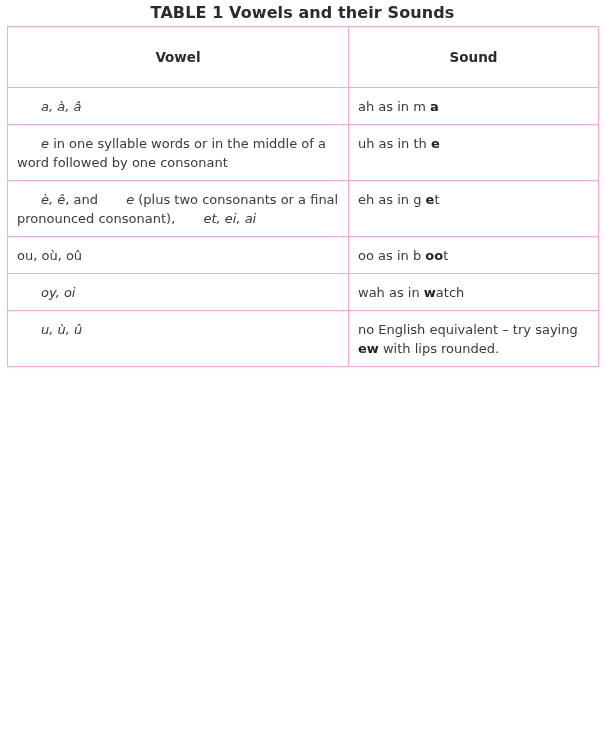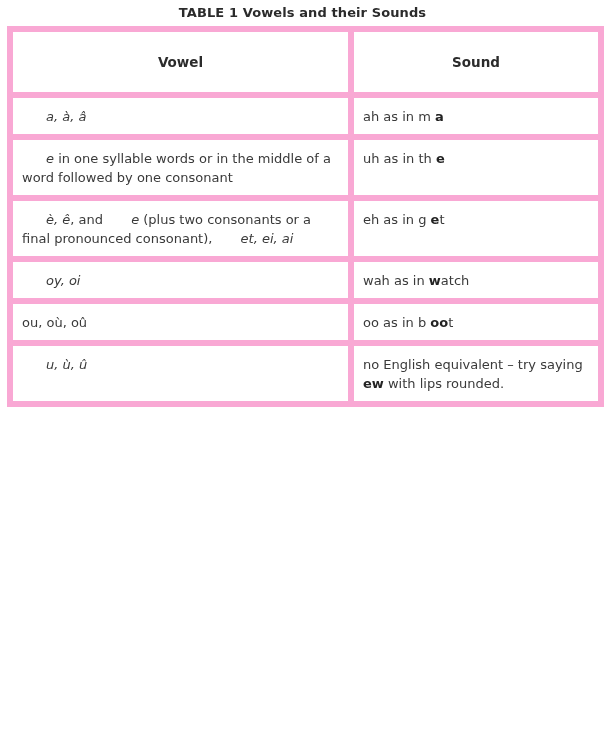--- a/index.html
+++ b/index.html
@@ -16,42 +16,42 @@
   }
   .page {
     position: relative;
     width: 605px;
     height: 740px;
     box-sizing: border-box;
   }
   .table-title {
     font-family: "DejaVu Sans", sans-serif;
     font-weight: bold;
-    font-size: 13px;
+    font-size: 16px;
     color: #2b2b2b;
     text-align: center;
     line-height: 20px;
     padding-top: 3px;
     letter-spacing: 0.1px;
   }
   .table-wrap {
     margin: 3px 7px 0 7px;
   }
   table.vowels {
     border-collapse: collapse;
     width: 591px;
     table-layout: fixed;
     border: 1.6px solid #1a1a1a;
   }
   table.vowels col.c-vowel { width: 341px; }
   table.vowels col.c-sound { width: 250px; }
 
   table.vowels th,
   table.vowels td {
-    border: 6px solid #f9a8d4;
+    border: 1px solid #f9a8d4;
     vertical-align: top;
     padding: 9px 9px 8px 9px;
     font-size: 13px;
     line-height: 19px;
     color: #3a3a3a;
   }
   table.vowels thead th {
     text-align: center;
     font-weight: bold;
     font-size: 13.5px;
@@ -110,32 +110,32 @@
           <tr class="row-tall">
             <td>
               <span class="cell-text"><i>è, ê</i>, and <i>e</i> (plus two consonants or a final pronounced consonant), <i>et, ei, ai</i></span>
             </td>
             <td>
               <span class="cell-text">eh as in g <b>e</b>t</span>
             </td>
           </tr>
           <tr class="row-short">
             <td>
+              <span class="cell-text">ou, où, oû</span>
+            </td>
+            <td>
+              <span class="cell-text">oo as in b <b>oo</b>t</span>
+            </td>
+          </tr>
+          <tr class="row-short">
+            <td>
               <span class="cell-text"><i>oy, oi</i></span>
             </td>
             <td>
               <span class="cell-text">wah as in <b>w</b>atch</span>
-            </td>
-          </tr>
-          <tr class="row-short">
-            <td>
-              <span class="cell-text">ou, où, oû</span>
-            </td>
-            <td>
-              <span class="cell-text">oo as in b <b>oo</b>t</span>
             </td>
           </tr>
           <tr class="row-tall">
             <td>
               <span class="cell-text"><i>u, ù, û</i></span>
             </td>
             <td>
               <span class="cell-text">no English equivalent – try saying <b>ew</b> with lips rounded.</span>
             </td>
           </tr>

